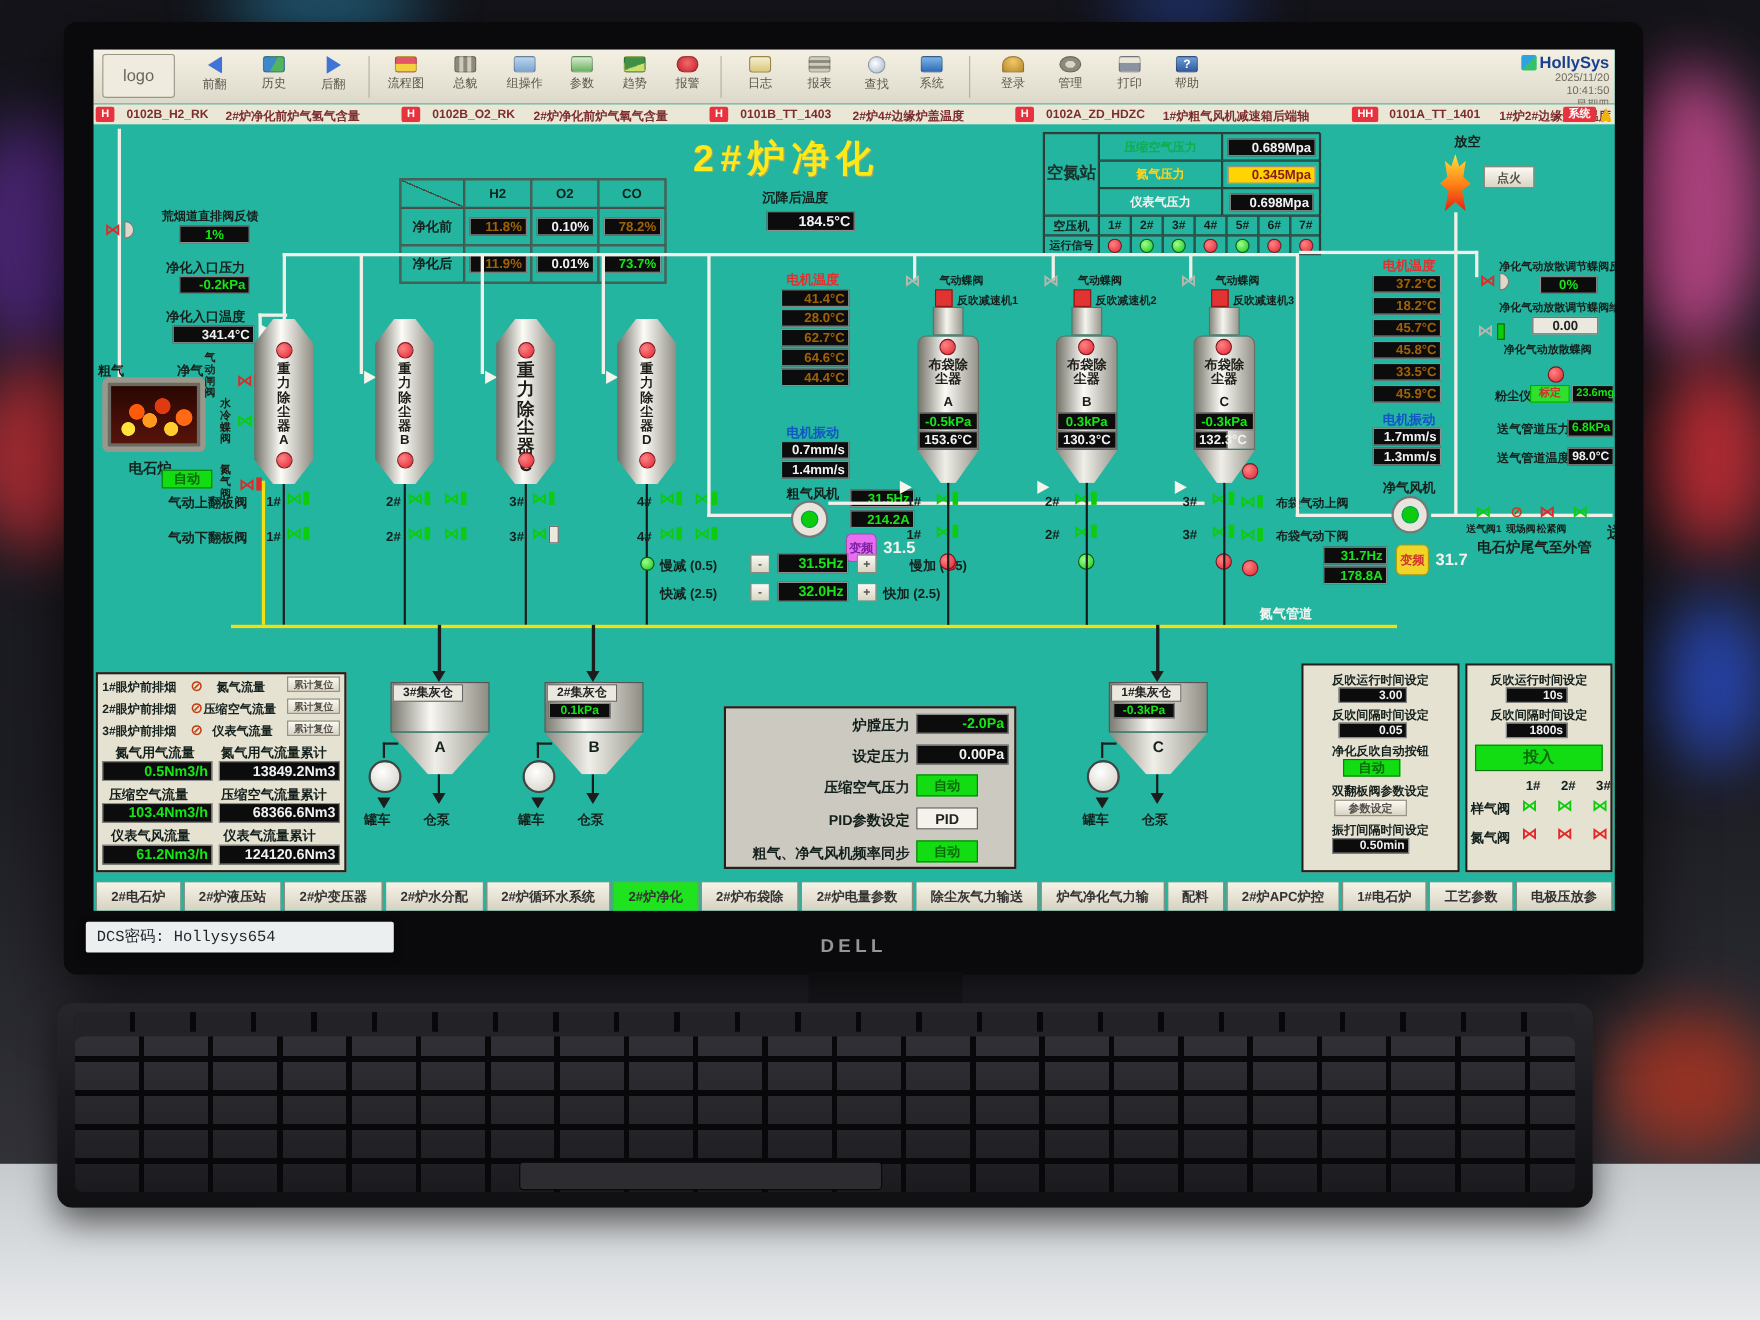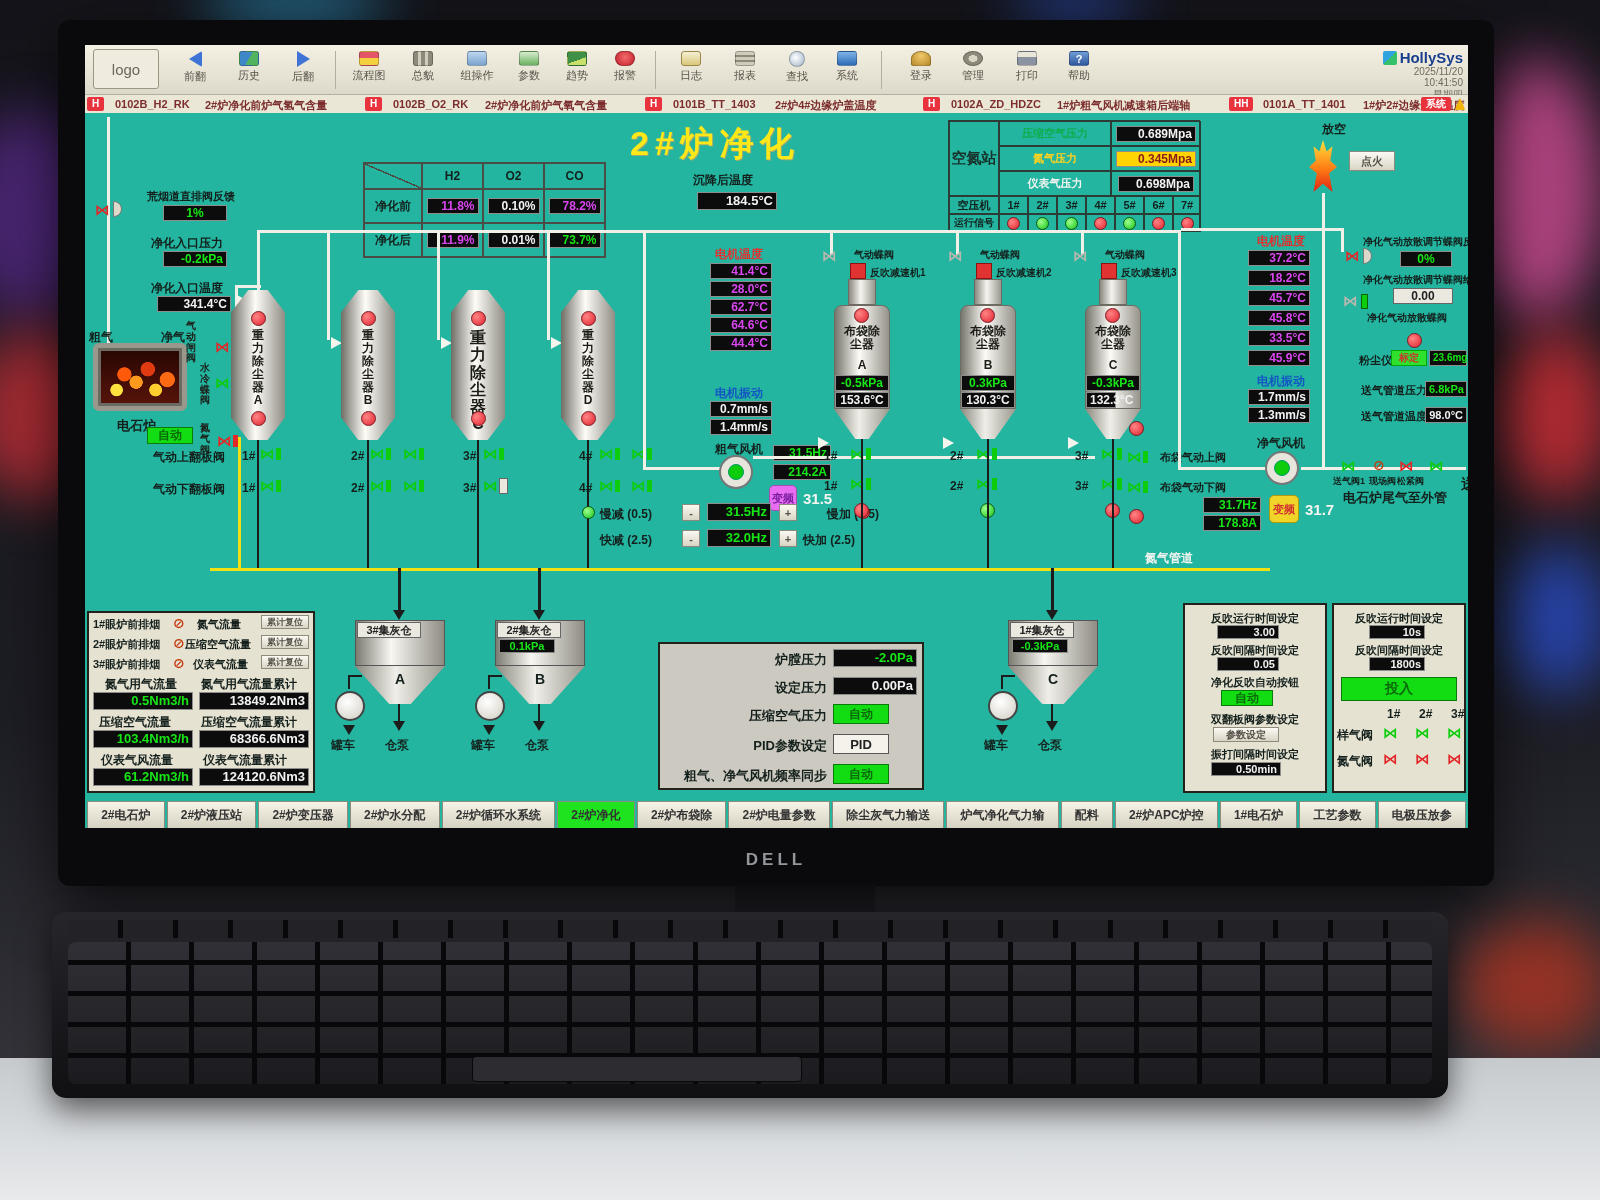--- a/index.html
+++ b/index.html
@@ -33,21 +33,21 @@
   .brand{font-size:10px;color:#6e6a5c;text-align:right}
   .brandname{font-weight:bold;color:#1a3f8f;font-size:15px}
   .bolt{display:inline-block;width:14px;height:14px;border-radius:2px;background:linear-gradient(135deg,#2fa3e0 50%,#35c06a 50%);vertical-align:-2px;margin-right:3px}
   .alarmbar{left:0;top:50px;width:1383px;height:18px;background:#ebe7d6;display:block}
   .abadge{position:absolute;top:2px;height:14px;line-height:14px;background:#e8333f;color:#fff;font-weight:bold;font-size:10px;padding:0 5px;border-radius:2px}
   .atxt{position:absolute;top:3px;font-size:11px;font-weight:bold;color:#7c2d2d;white-space:nowrap}
   .bell{position:absolute;width:10px;height:12px;background:#f0b40a;clip-path:polygon(50% 0,90% 70%,100% 100%,0 100%,10% 70%)}
   .lb{font-weight:bold;font-size:12px;color:#14201c;white-space:nowrap}
   .lbw{color:#f4f4f0}.lbr{color:#e03131}.lbb{color:#1356c4}.lbg{color:#0fae4e}.lby{color:#ffd21e}
   .bx{background:#0c0c0c;border:1px solid #8d8d8d;font-weight:bold;font-size:12px;color:#16e616;text-align:right;padding:0 3px;height:16px;line-height:14px;white-space:nowrap}
-  .y{color:#d946ef}.w{color:#f2f2f2}.g{color:#16e616}
+  .y{color:#a16207}.w{color:#f2f2f2}.g{color:#16e616}
   .bx2{height:18px;line-height:16px;font-size:13px}
   .bxw{background:#eae8df;border:1px solid #666;font-weight:bold;font-size:12px;color:#222;text-align:center;height:16px;line-height:14px}
   .btn{background:#12dc12;border:1px solid #0a7a0a;color:#0a6a0a;font-weight:bold;font-size:12px;text-align:center;display:flex;align-items:center;justify-content:center}
   .btnb{background:linear-gradient(#fbfaf3,#d9d5c5);border:1px solid #8f8b7c;color:#57534a;font-weight:bold;font-size:11px;text-align:center;display:flex;align-items:center;justify-content:center}
   .btnw{background:#f4f2ea;border:1px solid #555;color:#222;font-weight:bold;font-size:13px;display:flex;align-items:center;justify-content:center}
   .vlv{font-weight:bold;font-size:15px;line-height:15px}
   .vlv::before{content:"⋈"}
   .vlv::after{content:"";display:inline-block;width:5px;height:12px;margin-left:1px;vertical-align:-1px;background:currentColor}
   .plain::after{display:none}
   .vg{color:#0ccc0c}.vrd{color:#e22828}.vgy{color:#b9b7ae}
@@ -674,20 +674,21 @@
         <div class="tab">2#炉APC炉控</div>
         <div class="tab">1#电石炉</div>
         <div class="tab">工艺参数</div>
         <div class="tab">电极压放参</div>
       </div>
 
     </div>
     <div class="dell">DELL</div>
   </div>
 
+  <div class="note">DCS密码: Hollysys654</div>
 
   <div class="stand"></div>
   <div class="kb">
     <div class="fnrow"></div>
     <div class="keys"></div>
     <div class="space"></div>
   </div>
 
 </div>
 

